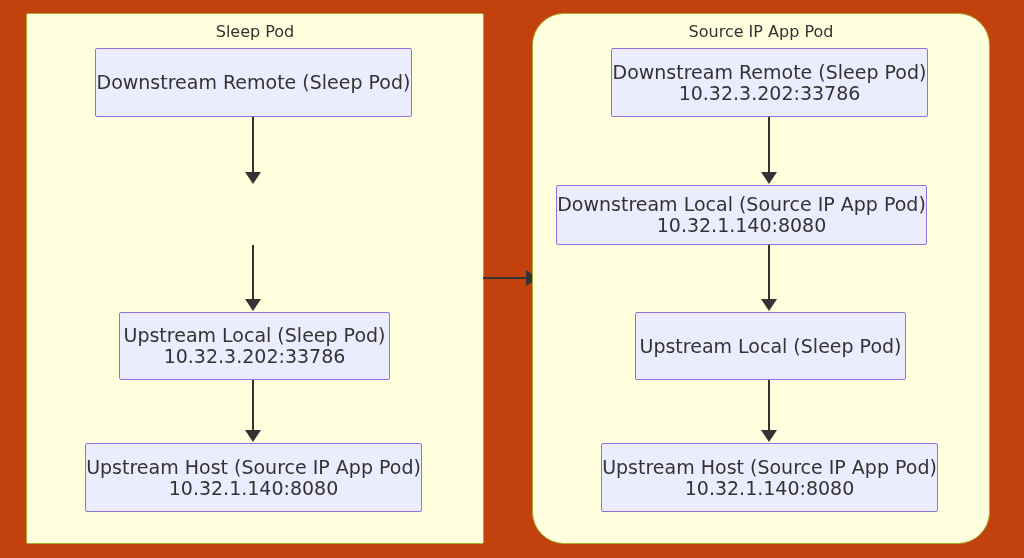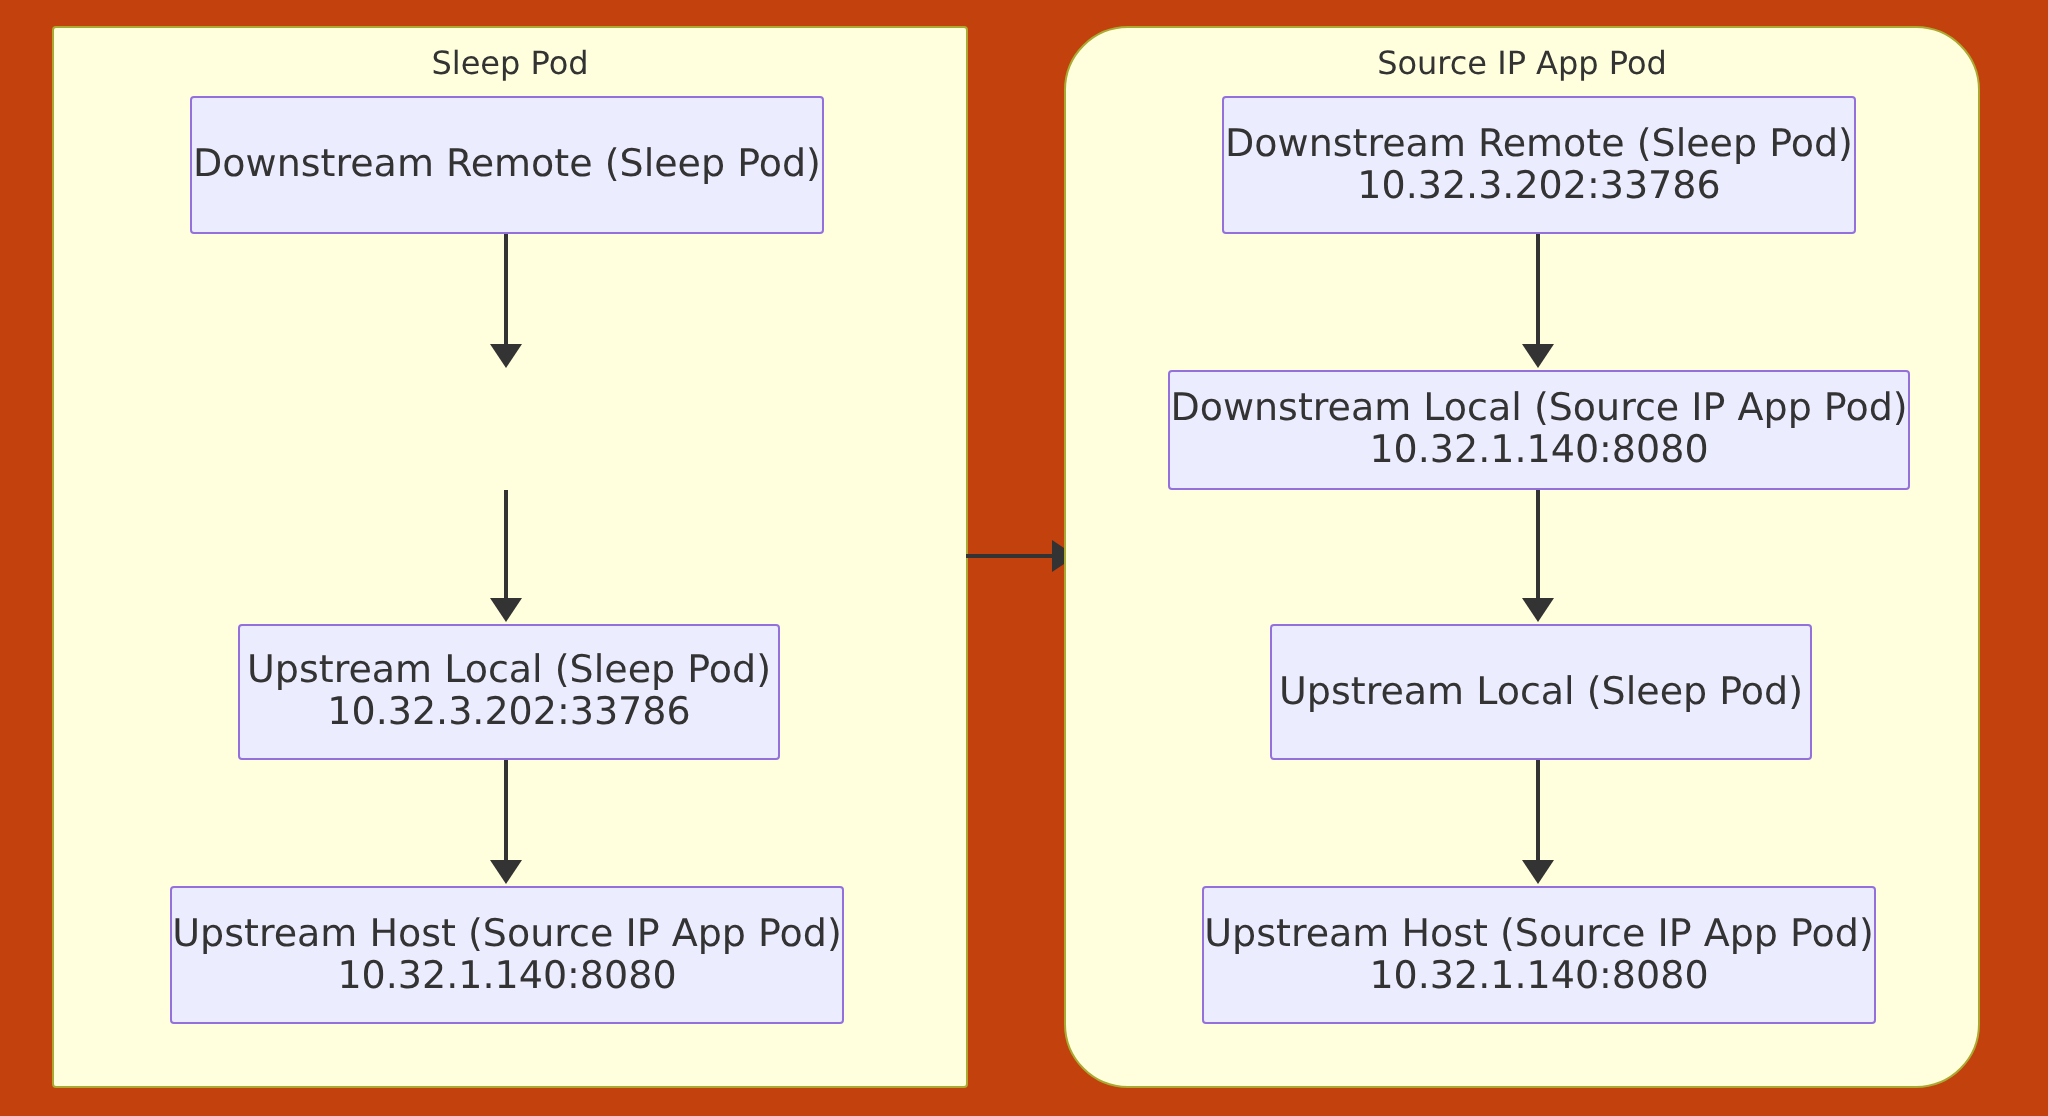--- a/index.html
+++ b/index.html
@@ -117,21 +117,21 @@
   </div>
 
   <div class="node" style="left:611px; top:48px; width:317px; height:69px;">
     <span class="node-line">Downstream Remote (Sleep Pod)</span>
     <span class="node-line">10.32.3.202:33786</span>
   </div>
 
   <div class="edge-v" style="left:768px; top:117px; height:56px;"></div>
   <div class="edge-v-head" style="left:761px; top:172px;"></div>
 
-  <div class="node" style="left:584px; top:185px; width:371px; height:60px;">
+  <div class="node" style="left:556px; top:185px; width:371px; height:60px;">
     <span class="node-line">Downstream Local (Source IP App Pod)</span>
     <span class="node-line">10.32.1.140:8080</span>
   </div>
 
   <div class="edge-v" style="left:768px; top:245px; height:55px;"></div>
   <div class="edge-v-head" style="left:761px; top:299px;"></div>
 
   <div class="node" style="left:635px; top:312px; width:271px; height:68px;">
     <span class="node-line">Upstream Local (Sleep Pod)</span>
   </div>

